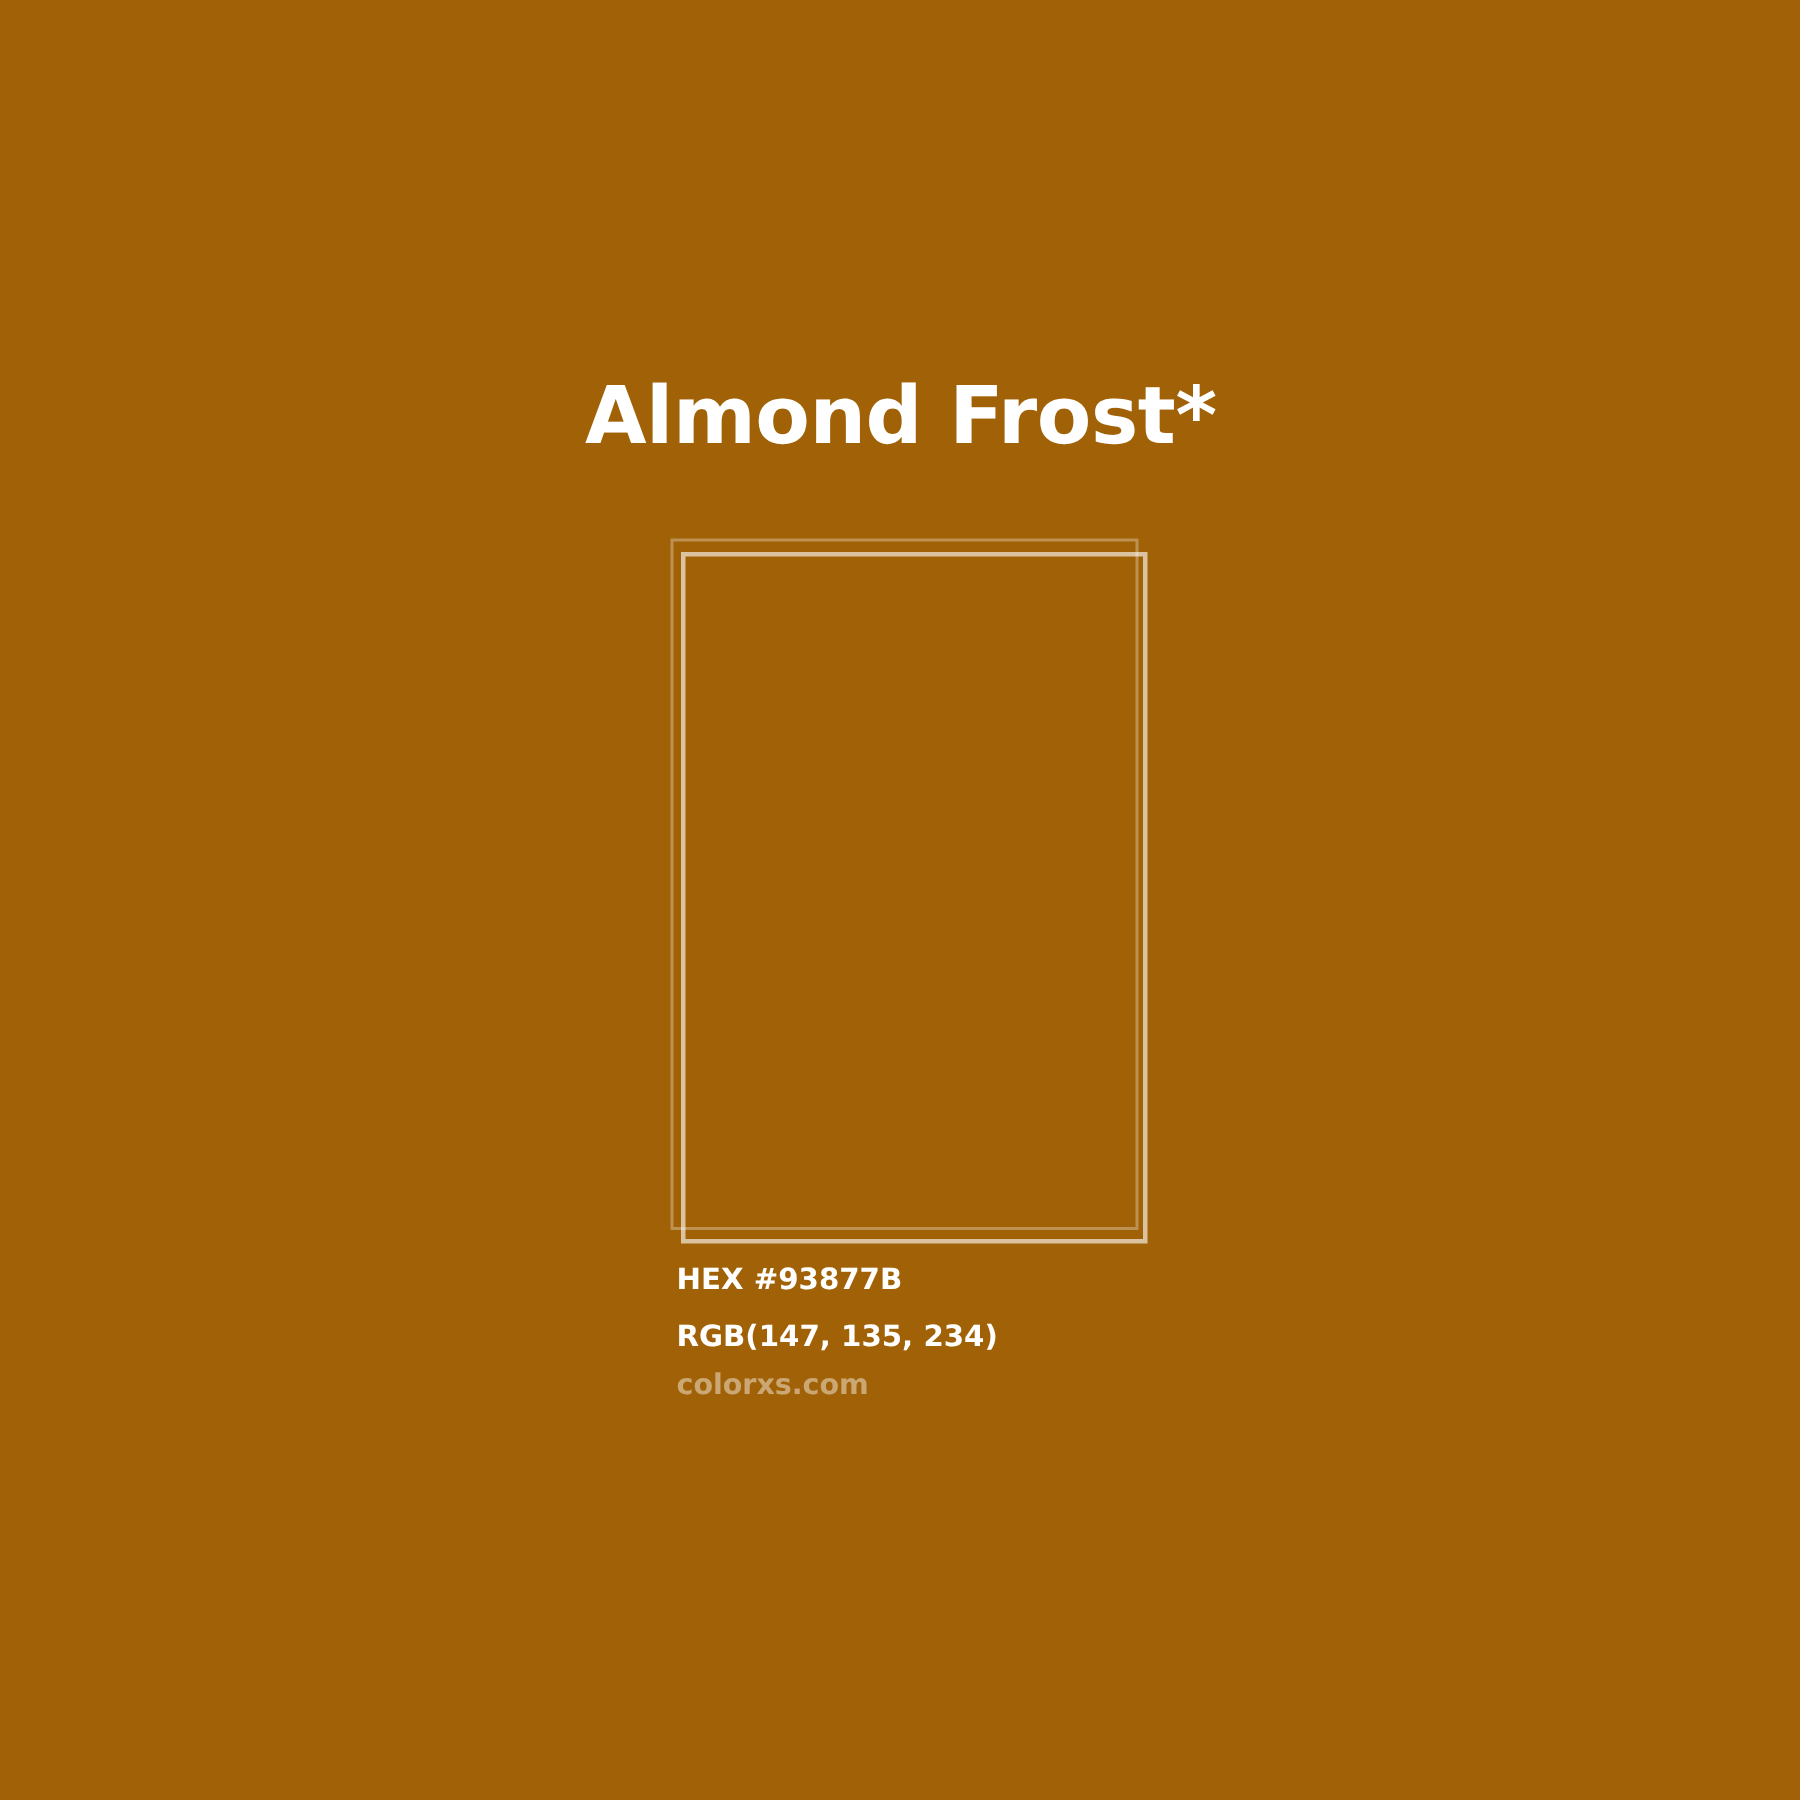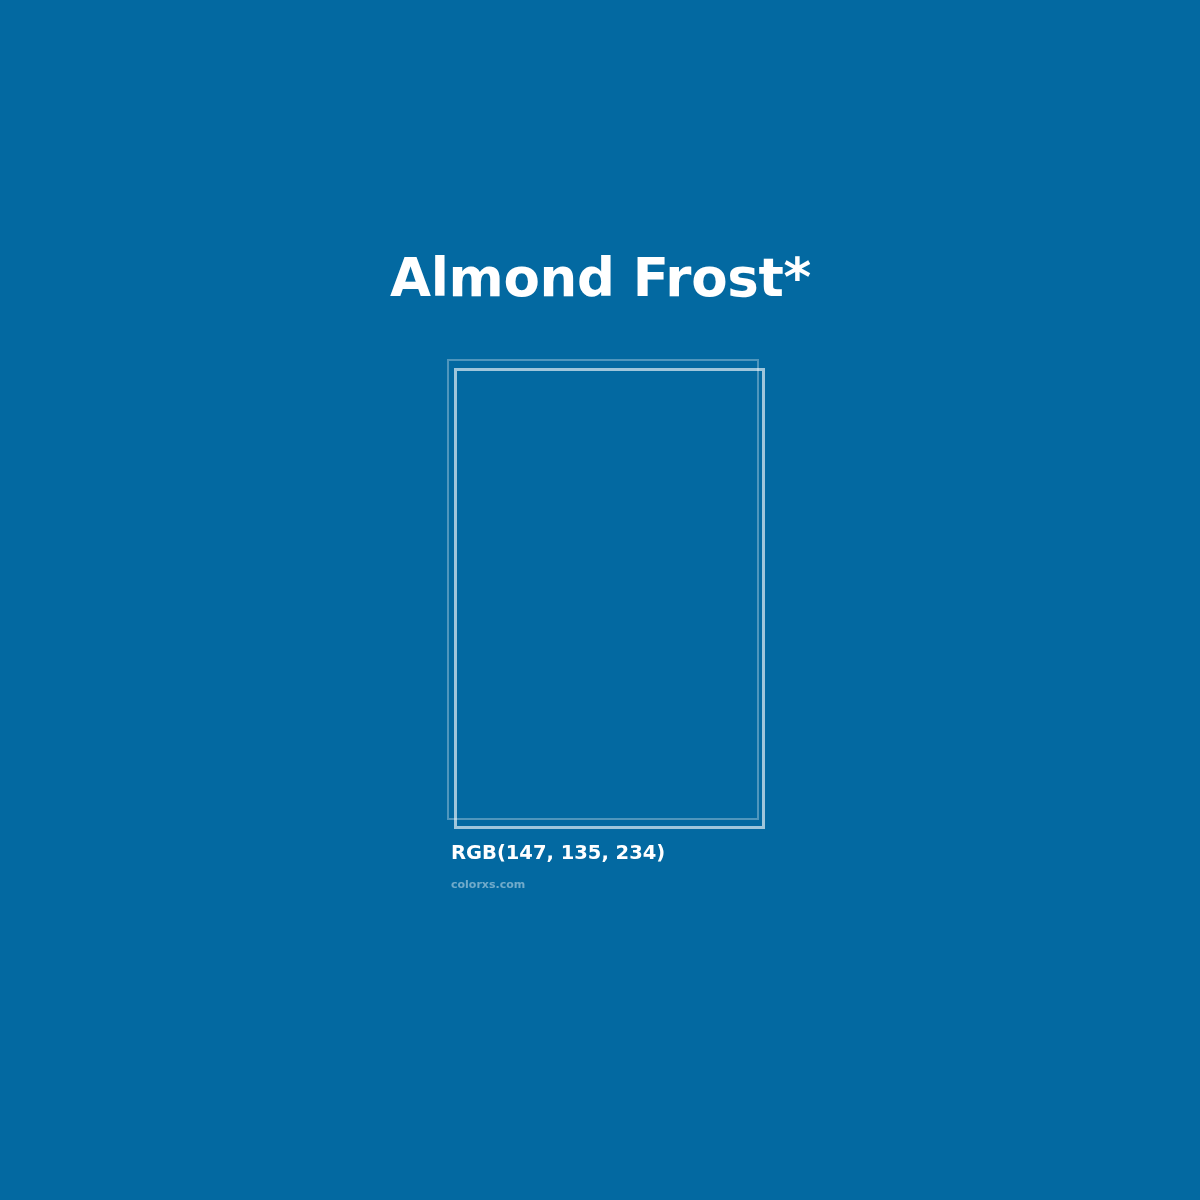--- a/index.html
+++ b/index.html
@@ -13,21 +13,21 @@
     height: 1200px;
     overflow: hidden;
     font-family: "DejaVu Sans", "Liberation Sans", sans-serif;
   }
 
   
   .color-card {
     position: relative;
     width: 1200px;
     height: 1200px;
-    background: #0369a1;
+    background: #a16207;
     box-sizing: border-box;
   }
 
   
   .color-title {
     position: absolute;
     left: 390px;
     top: 247px;
     margin: 0;
     font-size: 53px;
@@ -89,36 +89,37 @@
     line-height: 38px;
     white-space: nowrap;
     font-family: "DejaVu Sans", "Liberation Sans", sans-serif;
   }
 
   .meta-source {
     margin: 0;
     padding-top: 2px;
     color: rgba(255, 255, 255, 0.44);
     font-weight: 700;
-    font-size: 11px;
+    font-size: 19px;
     line-height: 22px;
     white-space: nowrap;
     font-family: "DejaVu Sans", "Liberation Sans", sans-serif;
   }
 </style>
 </head>
 <body>
 
 <div class="color-card">
 
   <h1 class="color-title">Almond Frost*</h1>
 
   <div class="swatch-area">
     <div class="swatch-frame-back"></div>
     <div class="swatch-frame-front"></div>
   </div>
 
   <div class="color-meta">
+    <p class="meta-line">HEX #93877B</p>
     <p class="meta-line">RGB(147, 135, 234)</p>
     <p class="meta-source">colorxs.com</p>
   </div>
 
 </div>
 
 </body></html>

